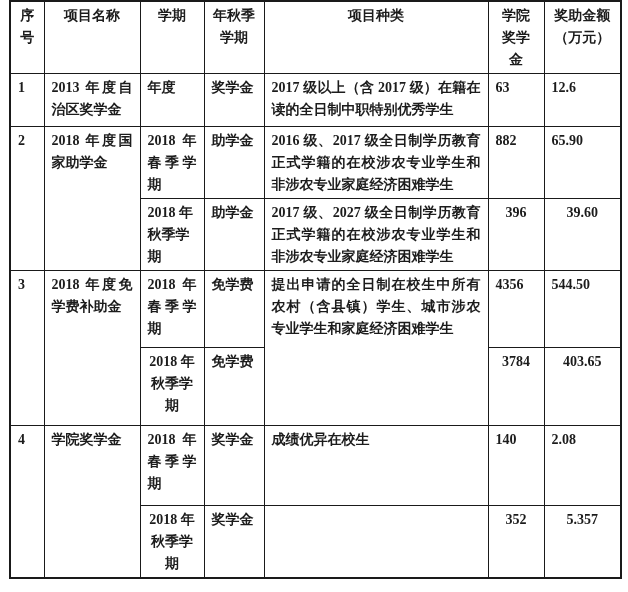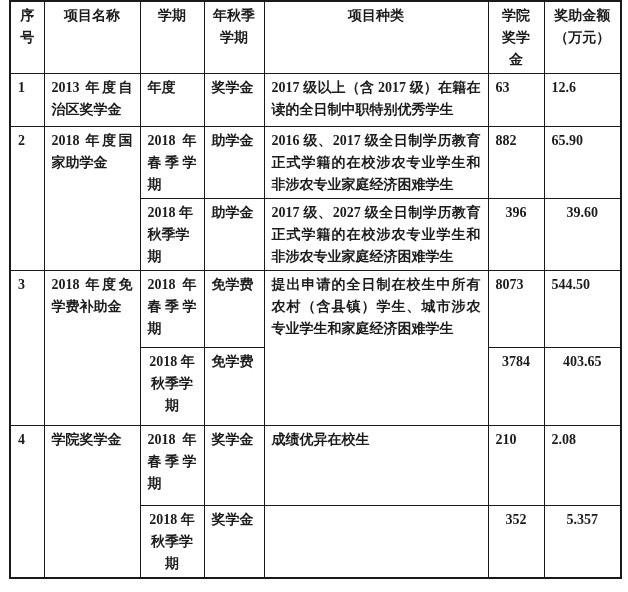--- a/index.html
+++ b/index.html
@@ -121,38 +121,38 @@
       <td class="c">396</td>
       <td class="c">39.60</td>
     </tr>
 
     <tr class="r3a">
       <td rowspan="2">3</td>
       <td rowspan="2" class="j">2018 年度免学费补助金</td>
       <td class="j">2018 年春季学期</td>
       <td>免学费</td>
       <td rowspan="2" class="j">提出申请的全日制在校生中所有农村（含县镇）学生、城市涉农专业学生和家庭经济困难学生</td>
-      <td>8073</td>
+      <td>4356</td>
       <td>544.50</td>
     </tr>
 
     <tr class="r3b">
       <td class="c">2018 年秋季学期</td>
       <td>免学费</td>
       <td class="c">3784</td>
       <td class="c">403.65</td>
     </tr>
 
     <tr class="r4a">
       <td rowspan="2">4</td>
       <td rowspan="2" class="j">学院奖学金</td>
       <td class="j">2018 年春季学期</td>
       <td>奖学金</td>
       <td class="j">成绩优异在校生</td>
-      <td>210</td>
+      <td>140</td>
       <td>2.08</td>
     </tr>
 
     <tr class="r4b">
       <td class="c">2018 年秋季学期</td>
       <td>奖学金</td>
       <td></td>
       <td class="c">352</td>
       <td class="c">5.357</td>
     </tr>

